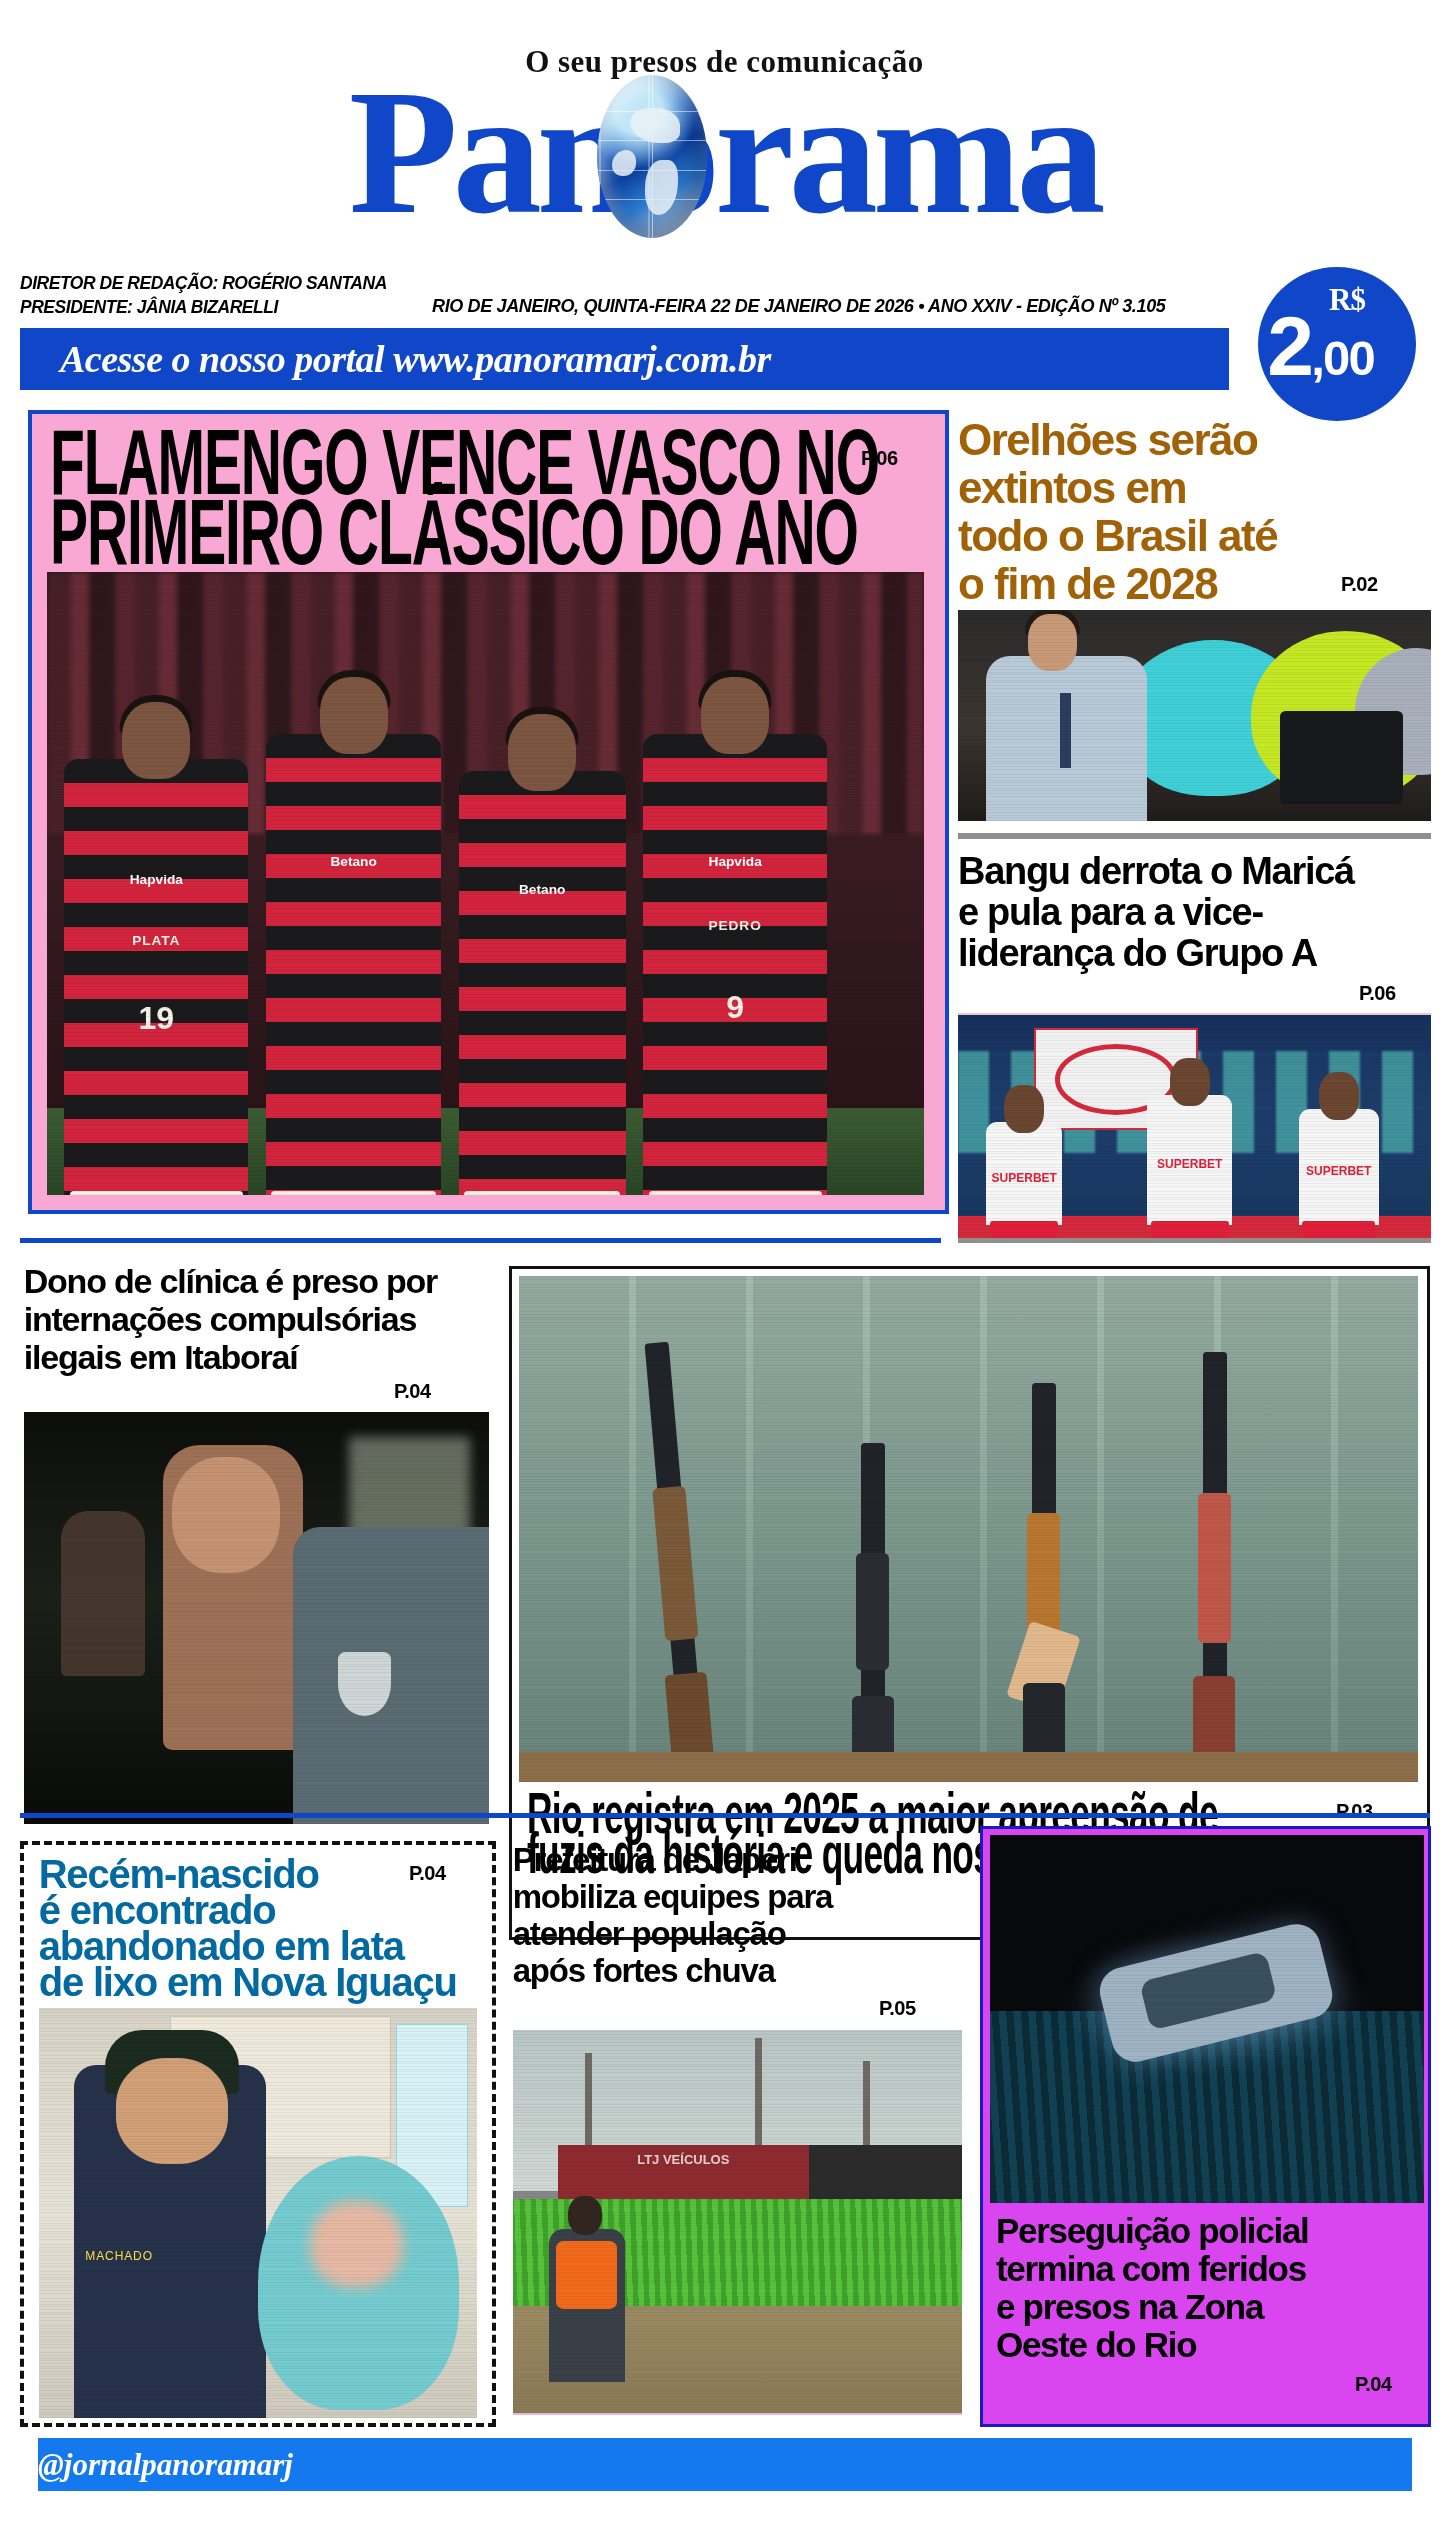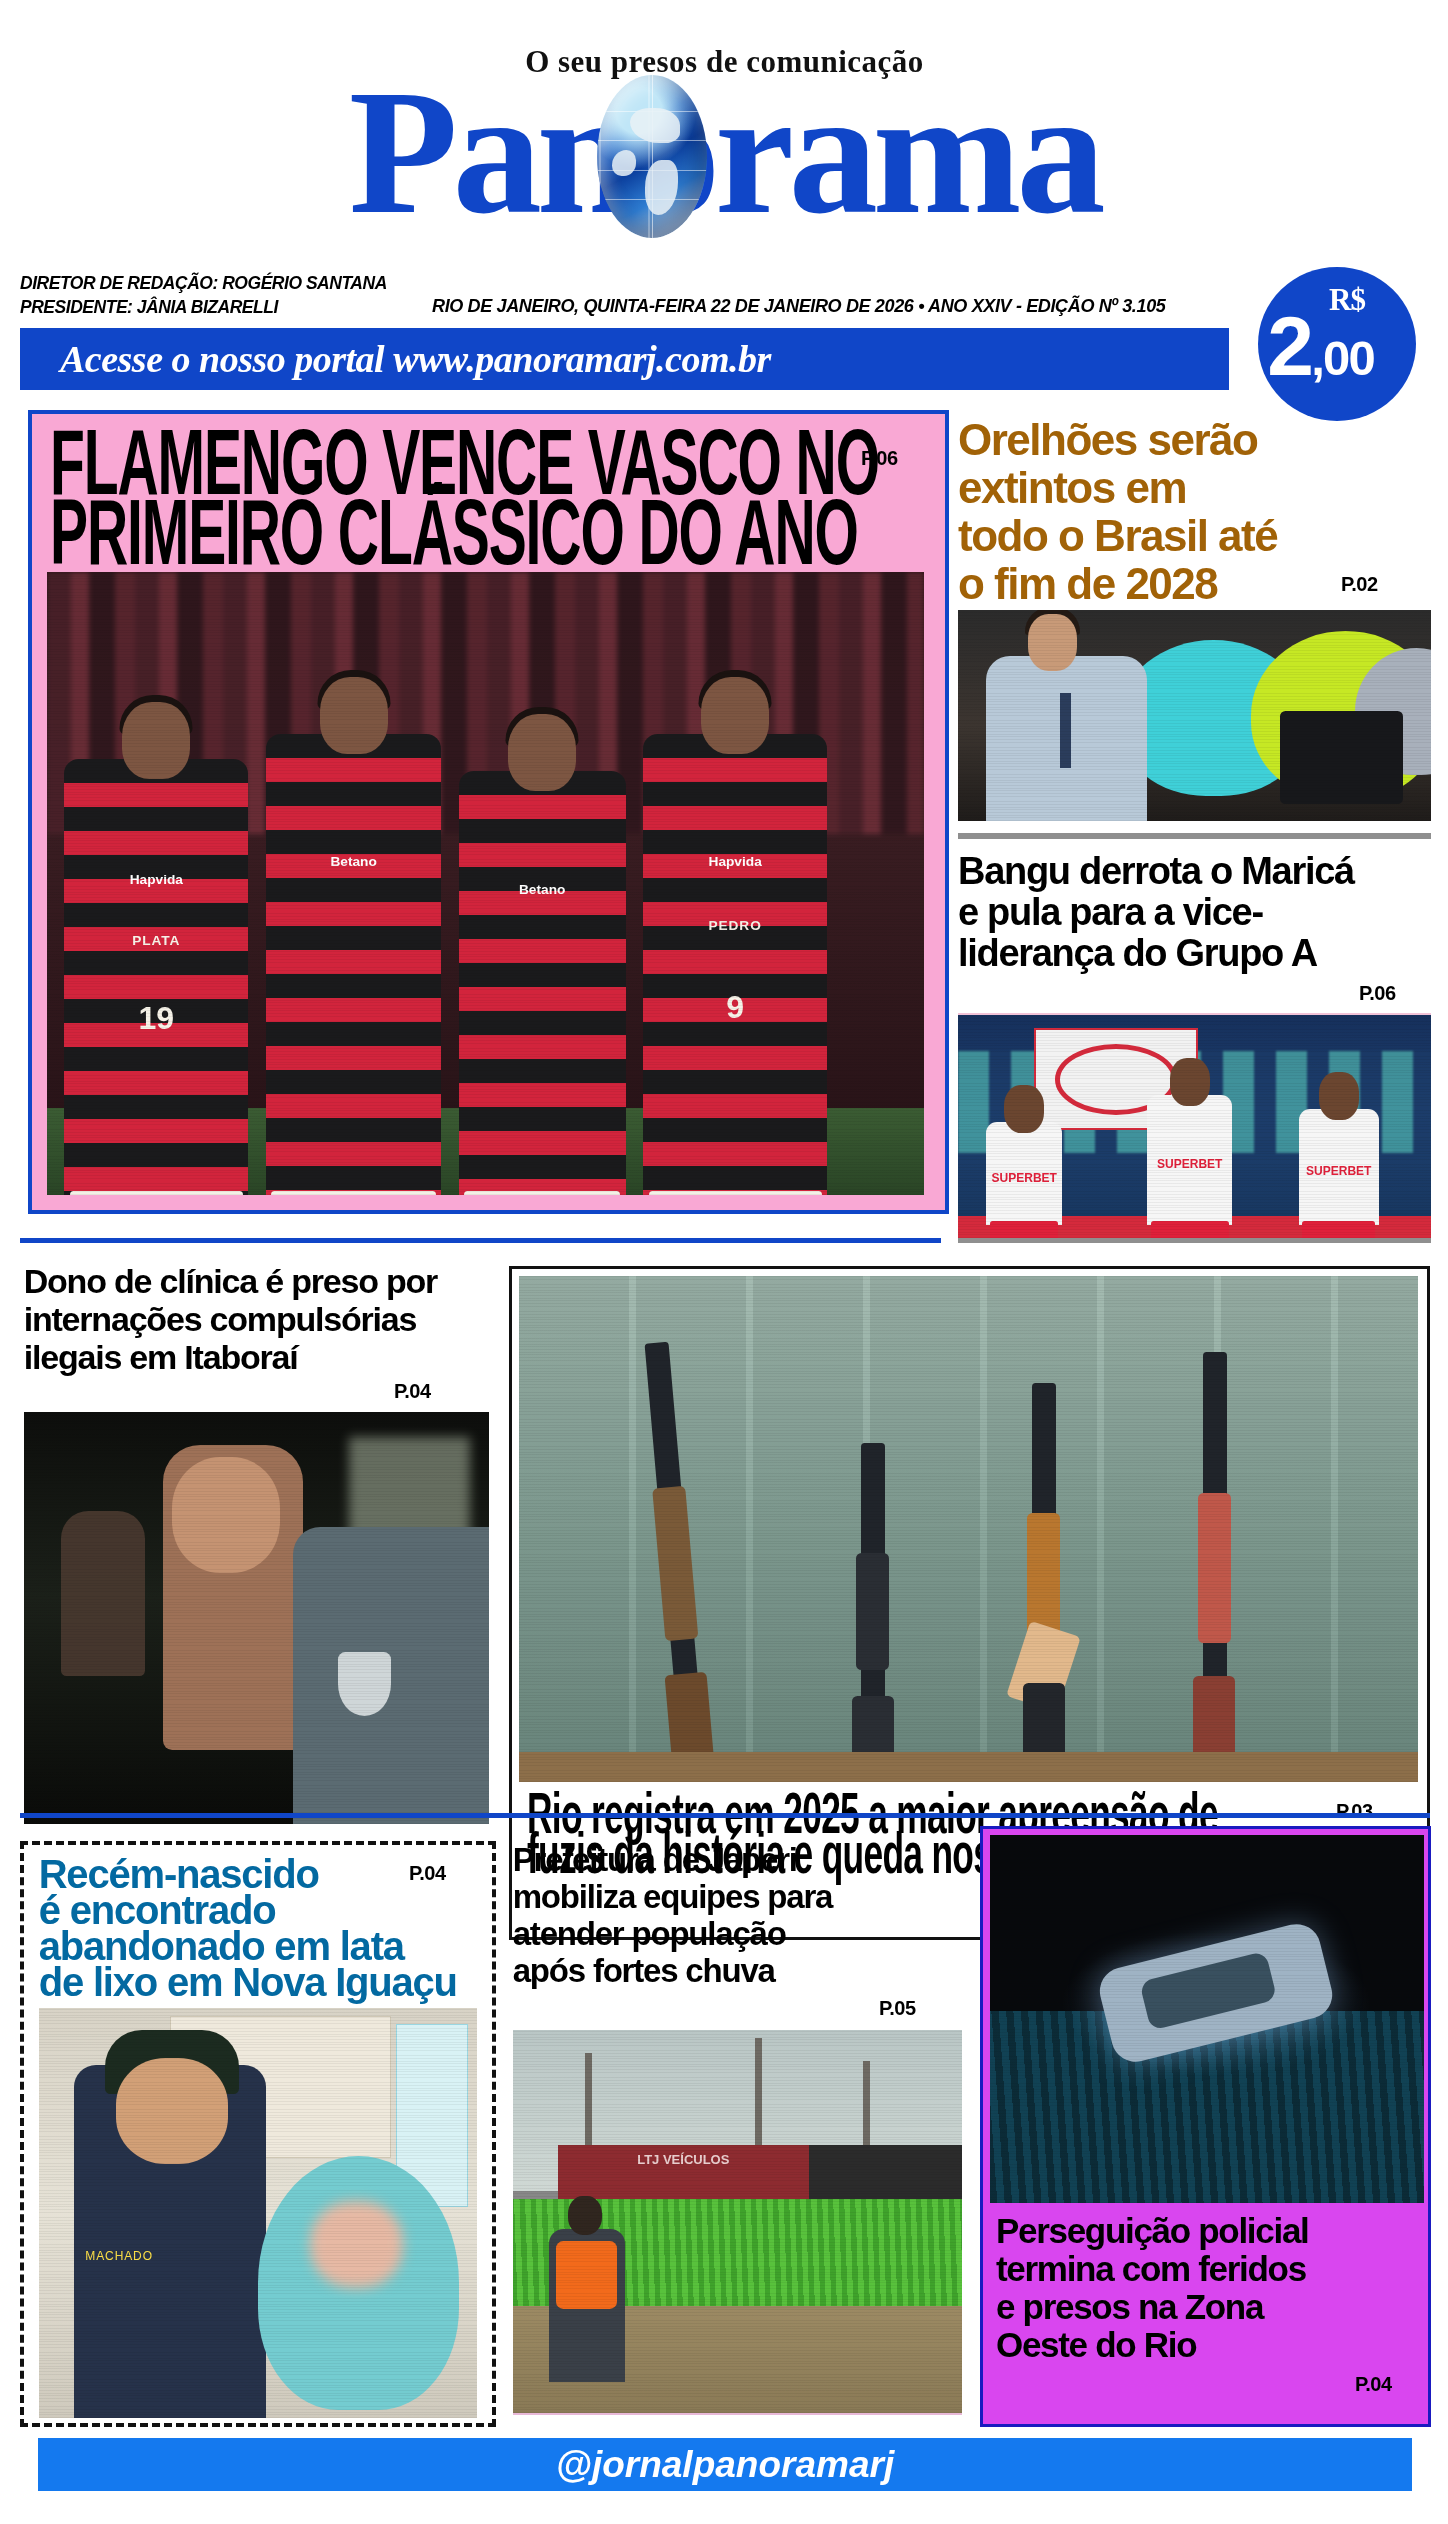--- a/index.html
+++ b/index.html
@@ -111,22 +111,22 @@
 
   
   .chase{top:1826px;left:980px;width:451px;height:601px;border:3.7px solid #1a1ac0;background:#d946ef;}
   .ch-photo{position:absolute;top:5.5px;left:7.3px;width:434px;height:368px;}
   .ch-hl{position:absolute;top:383px;left:13px;width:430px;}
   .ch-hl .l{display:block;font-size:35px;line-height:38px;font-weight:700;color:#000;letter-spacing:-1.3px;}
   .ch-pg{position:absolute;top:544px;left:372px;}
 
   
   .footer{position:absolute;top:2438px;left:38px;width:1374px;height:53px;background:#1479ef;}
-  .footer span{display:block;text-align:center;line-height:53px;color:#fff;font-style:italic;
-    font-weight:700;font-size:37px;font-family:Liberation Sans, sans-serif;}
+  .footer span{display:block;line-height:53px;color:#fff;font-style:italic;
+    font-weight:700;font-size:31px;font-family:Liberation Serif, serif;}
 
   
   .sc{position:absolute;inset:0;}
   
   .fl-bg{background:linear-gradient(180deg,#2a1418 0%,#3a1d22 40%,#241115 100%);}
   .fl-crowd{position:absolute;top:0;left:0;width:100%;height:42%;
     background:repeating-linear-gradient(90deg,#4a2129 0 24px,#6d2e38 24px 42px,#30171d 42px 68px,#5b262f 68px 88px);
     filter:blur(2.7px);opacity:.9;}
   .pl{position:absolute;bottom:0;border-radius:14.7px 14.7px 0 0;
     background:repeating-linear-gradient(180deg,#1a1a1c 0 24px,#d2243c 24px 48px);}

